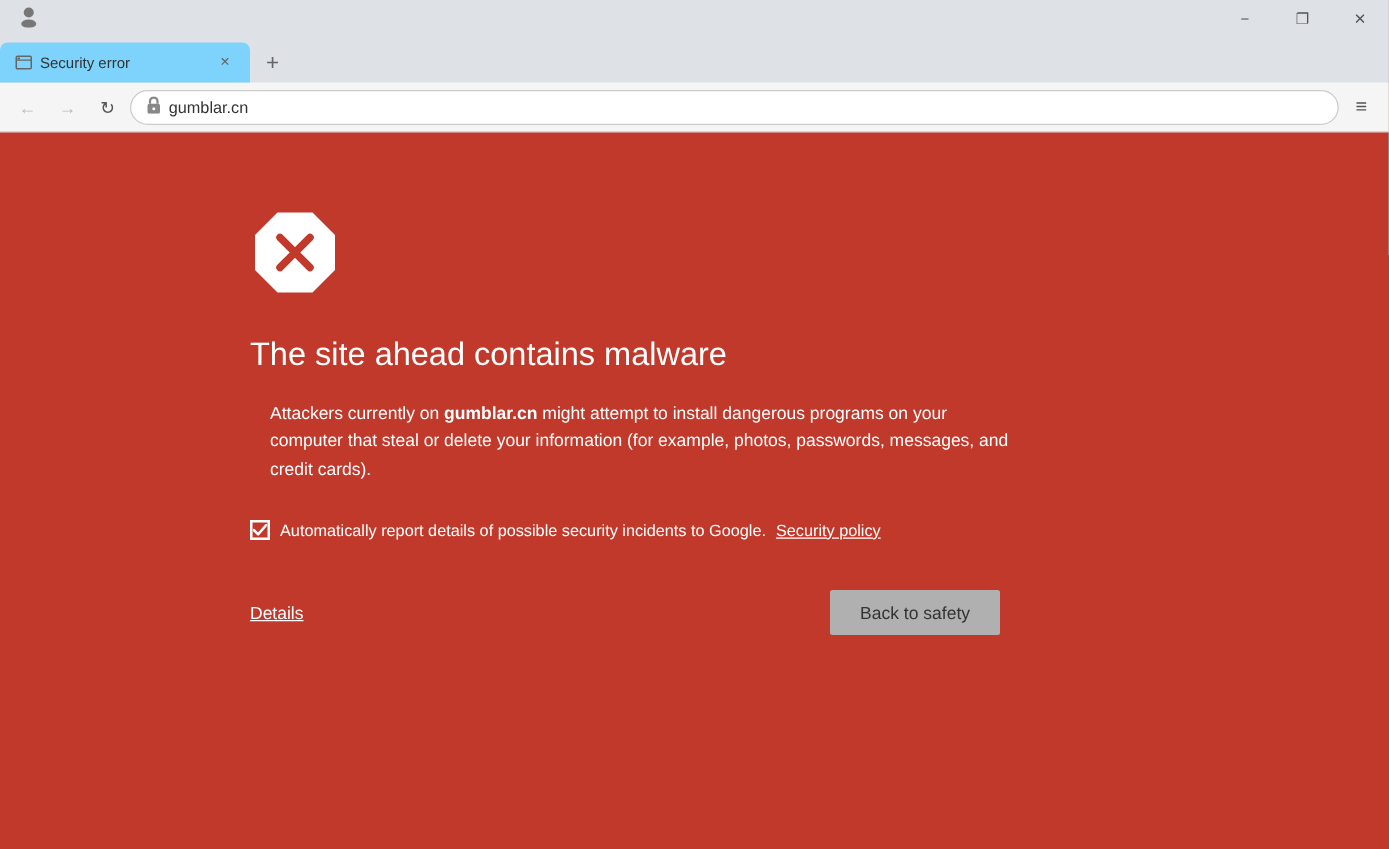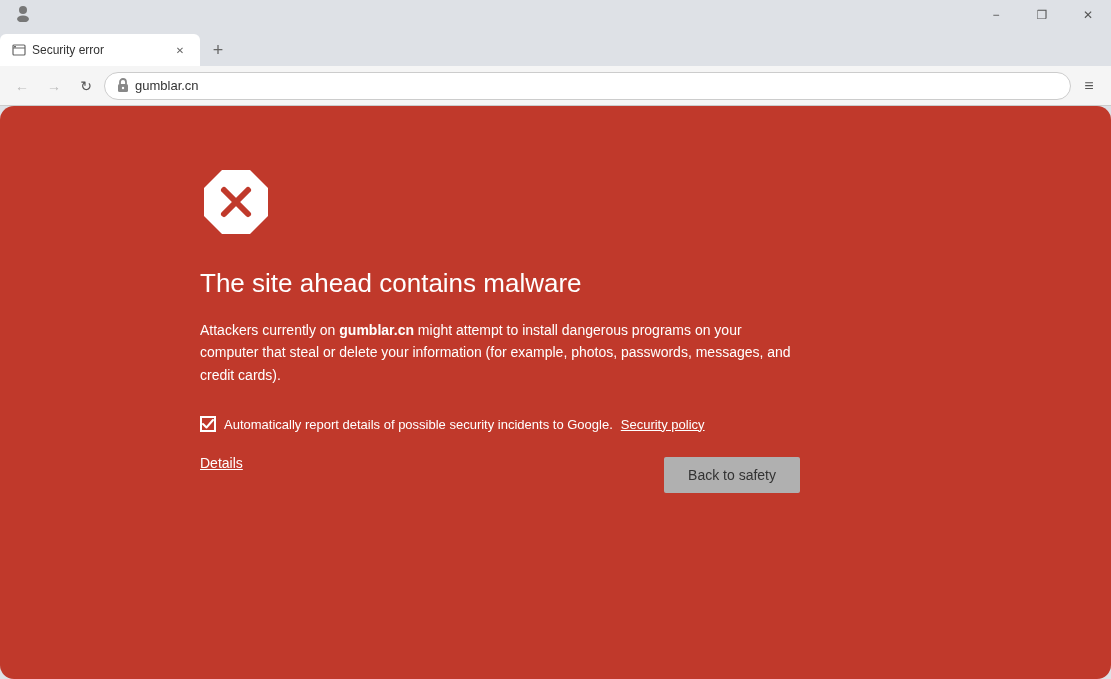--- a/index.html
+++ b/index.html
@@ -43,21 +43,21 @@
 
     
     .tab-bar {
       background: #dee1e6;
       height: 36px;
       display: flex;
       align-items: flex-end;
       padding-left: 0;
     }
     .tab {
-      background: #ffffff;
+      background: #7dd3fc;
       border-top-left-radius: 6px;
       border-top-right-radius: 6px;
       height: 30px;
       display: flex;
       align-items: center;
       padding: 16px 12px;
       min-width: 200px;
       max-width: 240px;
       position: relative;
       font-size: 12px;
@@ -159,21 +159,20 @@
     .page-content {
       background: #c0392b;
       width: 100%;
       height: calc(679px - 30px - 36px - 40px);
       display: flex;
       flex-direction: column;
       align-items: flex-start;
       justify-content: flex-start;
       padding: 60px 0 40px 200px;
       color: white;
-      border-radius: 14px;
     }
 
     .error-icon {
       width: 72px;
       height: 72px;
       margin-bottom: 30px;
     }
 
     .error-title {
       font-size: 26px;
@@ -181,30 +180,32 @@
       color: white;
       margin-bottom: 20px;
     }
 
     .error-description {
       font-size: 14px;
       color: white;
       max-width: 600px;
       line-height: 1.6;
       margin-bottom: 30px;
+      margin-left: 16px;
     }
 
     .error-description strong {
       font-weight: bold;
     }
 
     .checkbox-area {
       display: flex;
       align-items: center;
       gap: 8px;
+      margin-bottom: 40px;
       font-size: 13px;
       color: white;
     }
 
     .checkbox-box {
       width: 16px;
       height: 16px;
       border: 2px solid white;
       background: transparent;
       display: flex;
@@ -237,21 +238,20 @@
     }
 
     .back-to-safety-btn {
       background: #b0b0b0;
       color: #333;
       border: none;
       padding: 10px 24px;
       font-size: 14px;
       cursor: pointer;
       border-radius: 2px;
-      margin-top: 25px;
     }
   </style>
 </head>
 <body>
 
 <div class="title-bar">
   <div class="user-icon-area">
     <span>
       <svg width="18" height="18" viewBox="0 0 18 18" fill="none">
         <circle cx="9" cy="6" r="4" fill="#777"></circle>

